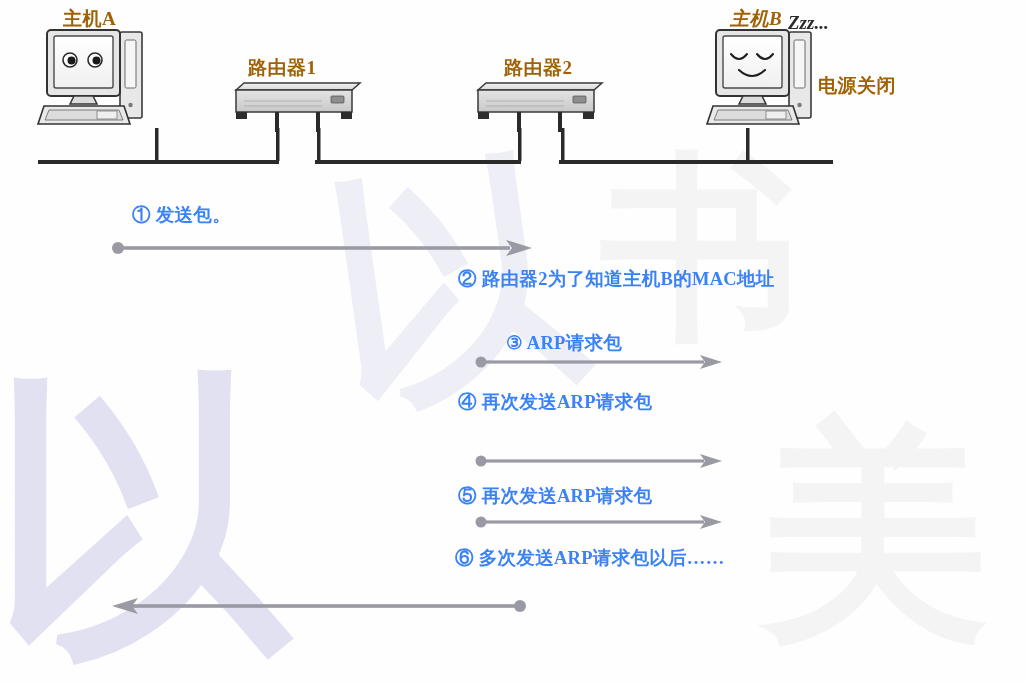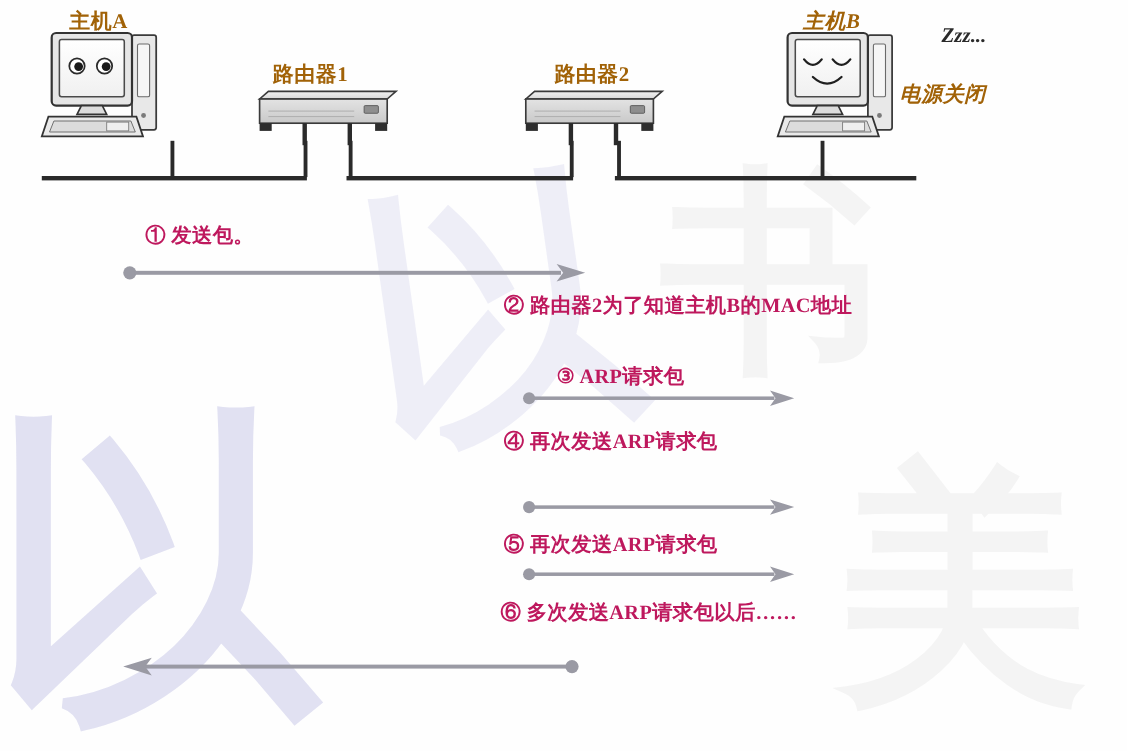--- a/index.html
+++ b/index.html
@@ -68,21 +68,21 @@
     color: #2a2a2a;
     white-space: nowrap;
   }
   
   .step {
     position: absolute;
     z-index: 4;
     font-family: "Liberation Serif", "DejaVu Serif", serif;
     font-size: 18.5px;
     font-weight: bold;
-    color: #be185d;
+    color: #3b82f6;
     white-space: nowrap;
     line-height: 1.35;
     letter-spacing: 0.3px;
     text-align: right;
   }
   .step-line2 {
     display: block;
     padding-left: 1.25em;
   }
   
@@ -208,22 +208,22 @@
       <path d="M718 110 L788 110 L792 120 L714 120 Z" fill="#dcdcdc" stroke="#6f6f6f" stroke-width="0.9"></path>
       <rect x="766" y="111" width="20" height="8" fill="#efefef" stroke="#7a7a7a" stroke-width="0.8"></rect>
     </g>
   </svg>
 
   <div class="dev-label" style="left:63px; top:6px;">主机A</div>
   <div class="dev-label" style="left:248px; top:55px;text-align:center;">路由器1</div>
   <div class="dev-label" style="left:504px; top:55px;">路由器2</div>
   <div class="dev-label" style="left:730px; top:6px;font-style:italic;">主机B</div>
 
-  <div class="zzz-label" style="left:856px; top:12px;margin-top:10px;">Zzz...</div>
-  <div class="dev-label" style="left:818px; top:73px;font-style:italic;">电源关闭</div>
+  <div class="zzz-label" style="left:788px; top:12px;">Zzz...</div>
+  <div class="dev-label" style="left:818px; top:73px;">电源关闭</div>
 
   <svg class="arrow-svg" style="left:108px; top:237px;" width="430" height="22" viewBox="0 0 430 22">
     <circle cx="10" cy="11" r="6" fill="#9a9aa4"></circle>
     <rect x="14" y="9.2" width="388" height="3.6" fill="#9a9aa4"></rect>
     <path d="M398 3 L424 11 L398 19 L404 11 Z" fill="#9a9aa4"></path>
   </svg>
 
   <svg class="arrow-svg" style="left:472px; top:352px;" width="256" height="20" viewBox="0 0 256 20">
     <circle cx="9" cy="10" r="5.5" fill="#9a9aa4"></circle>
     <rect x="13" y="8.4" width="219" height="3.2" fill="#9a9aa4"></rect>

